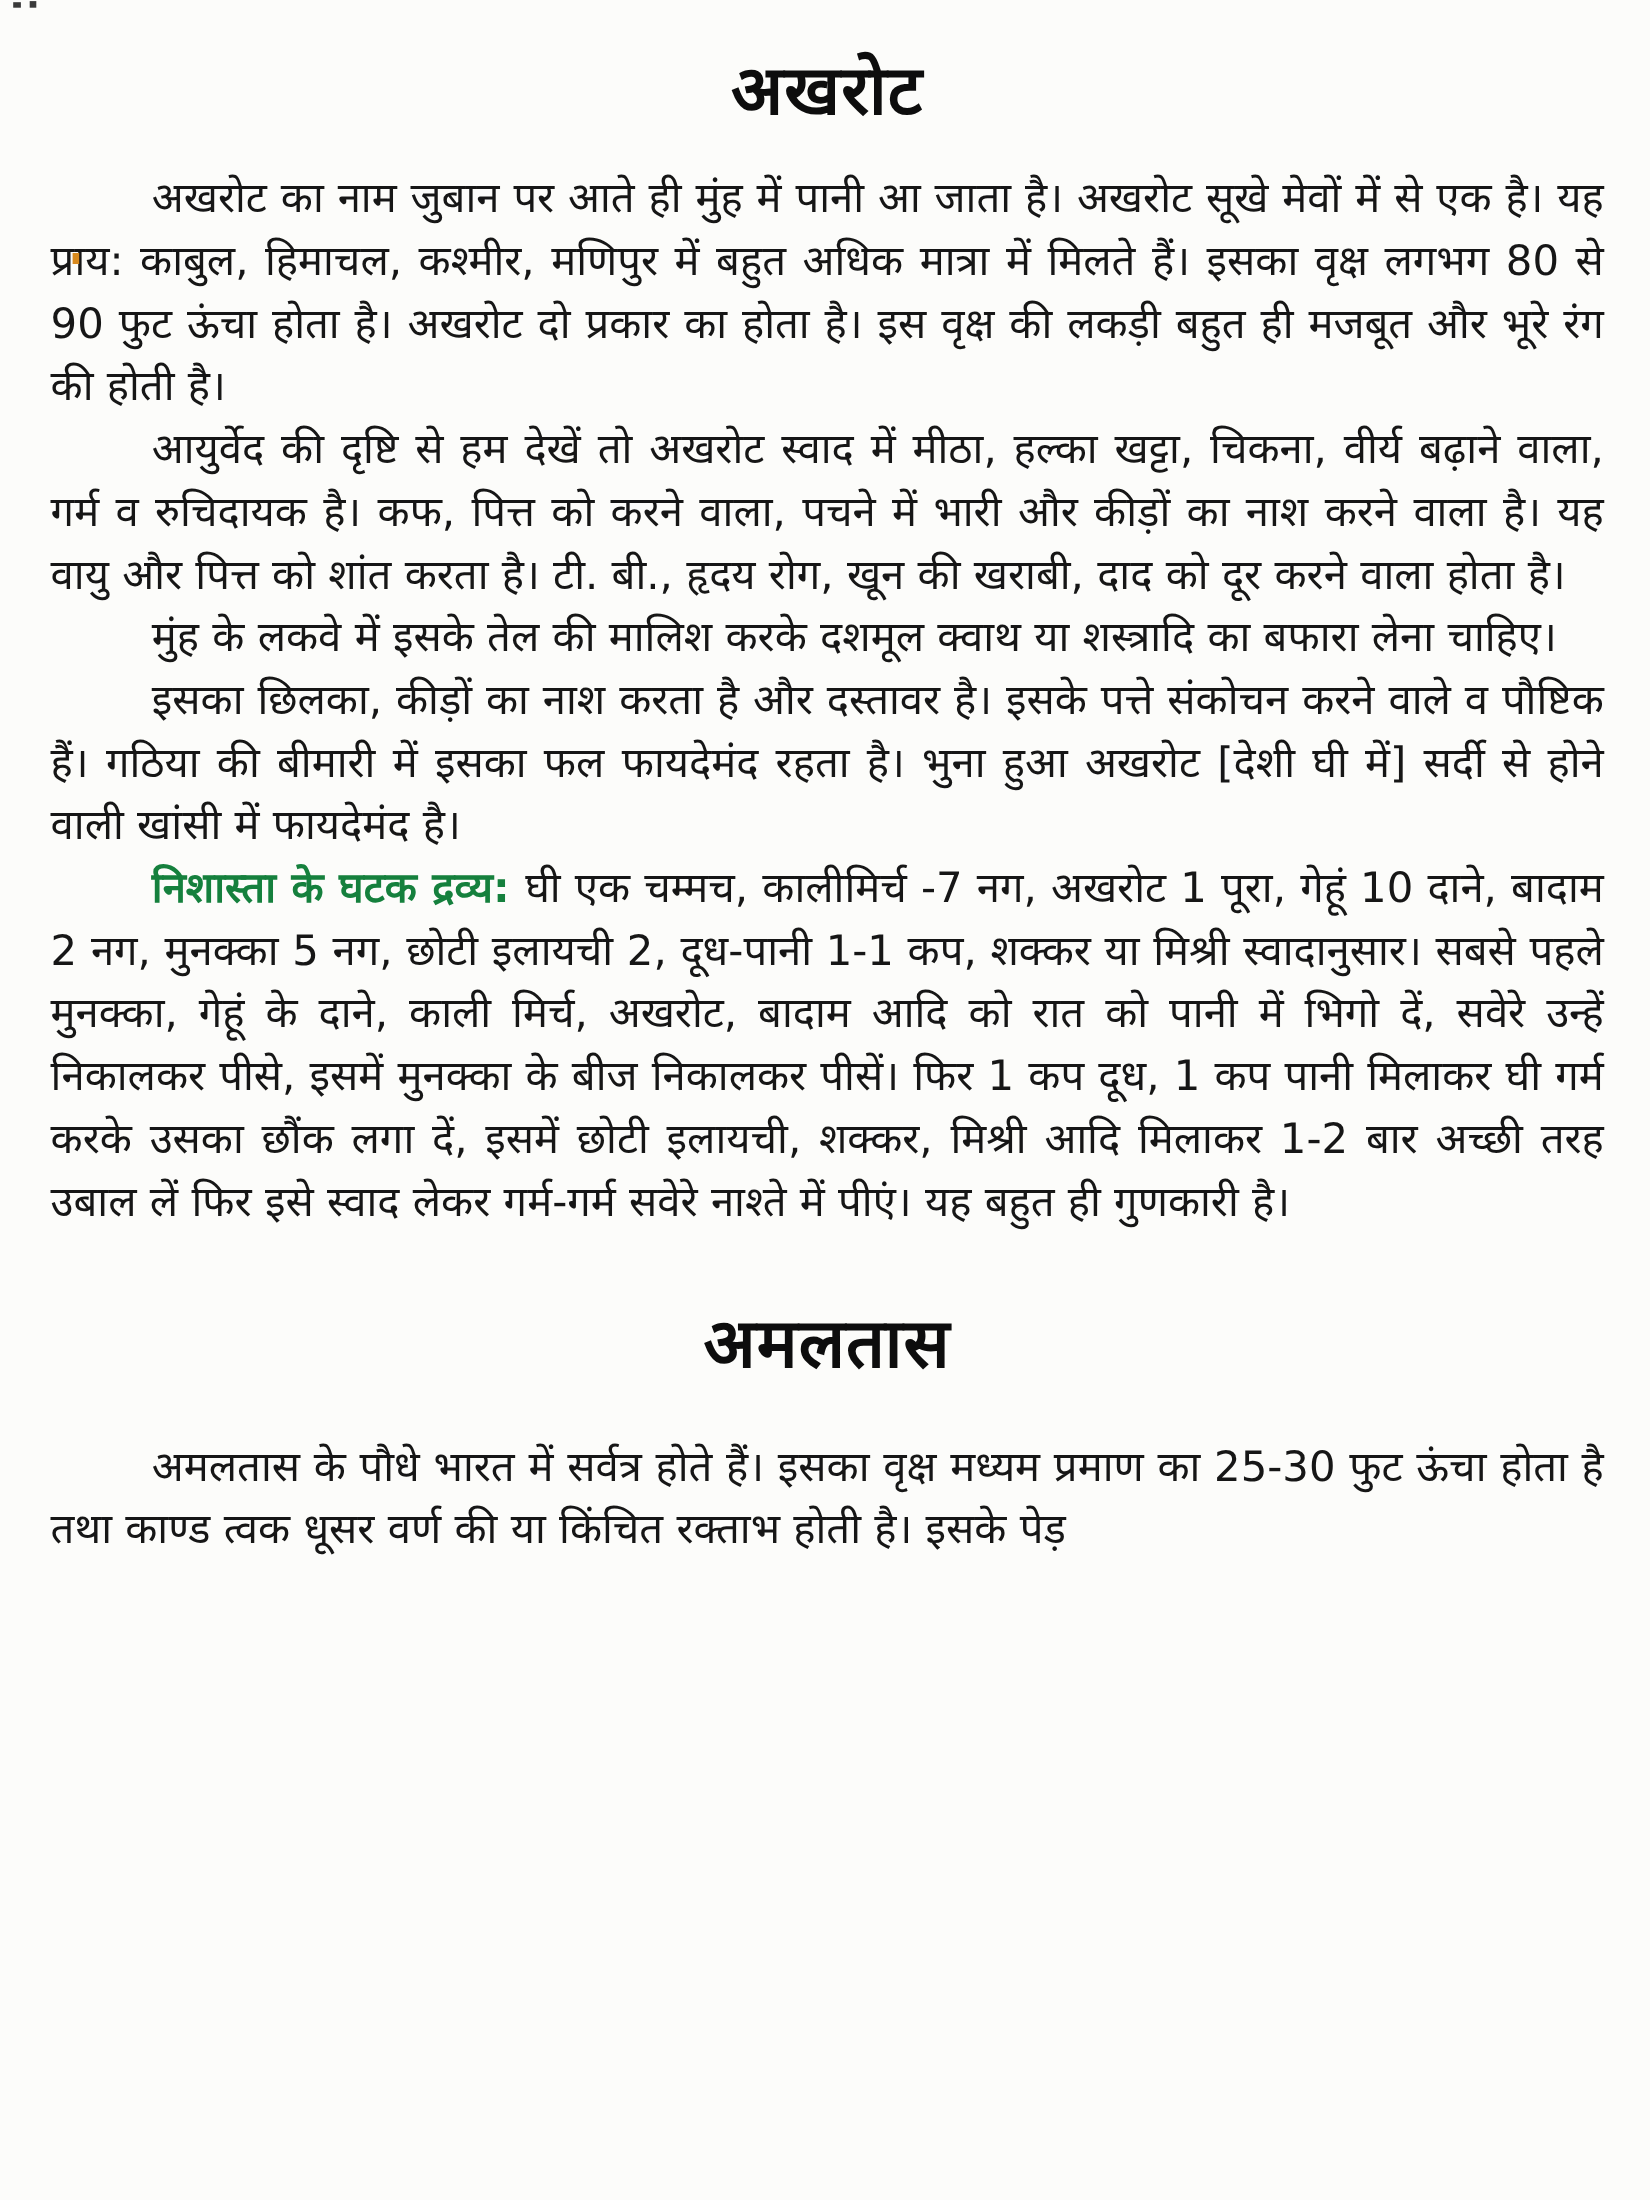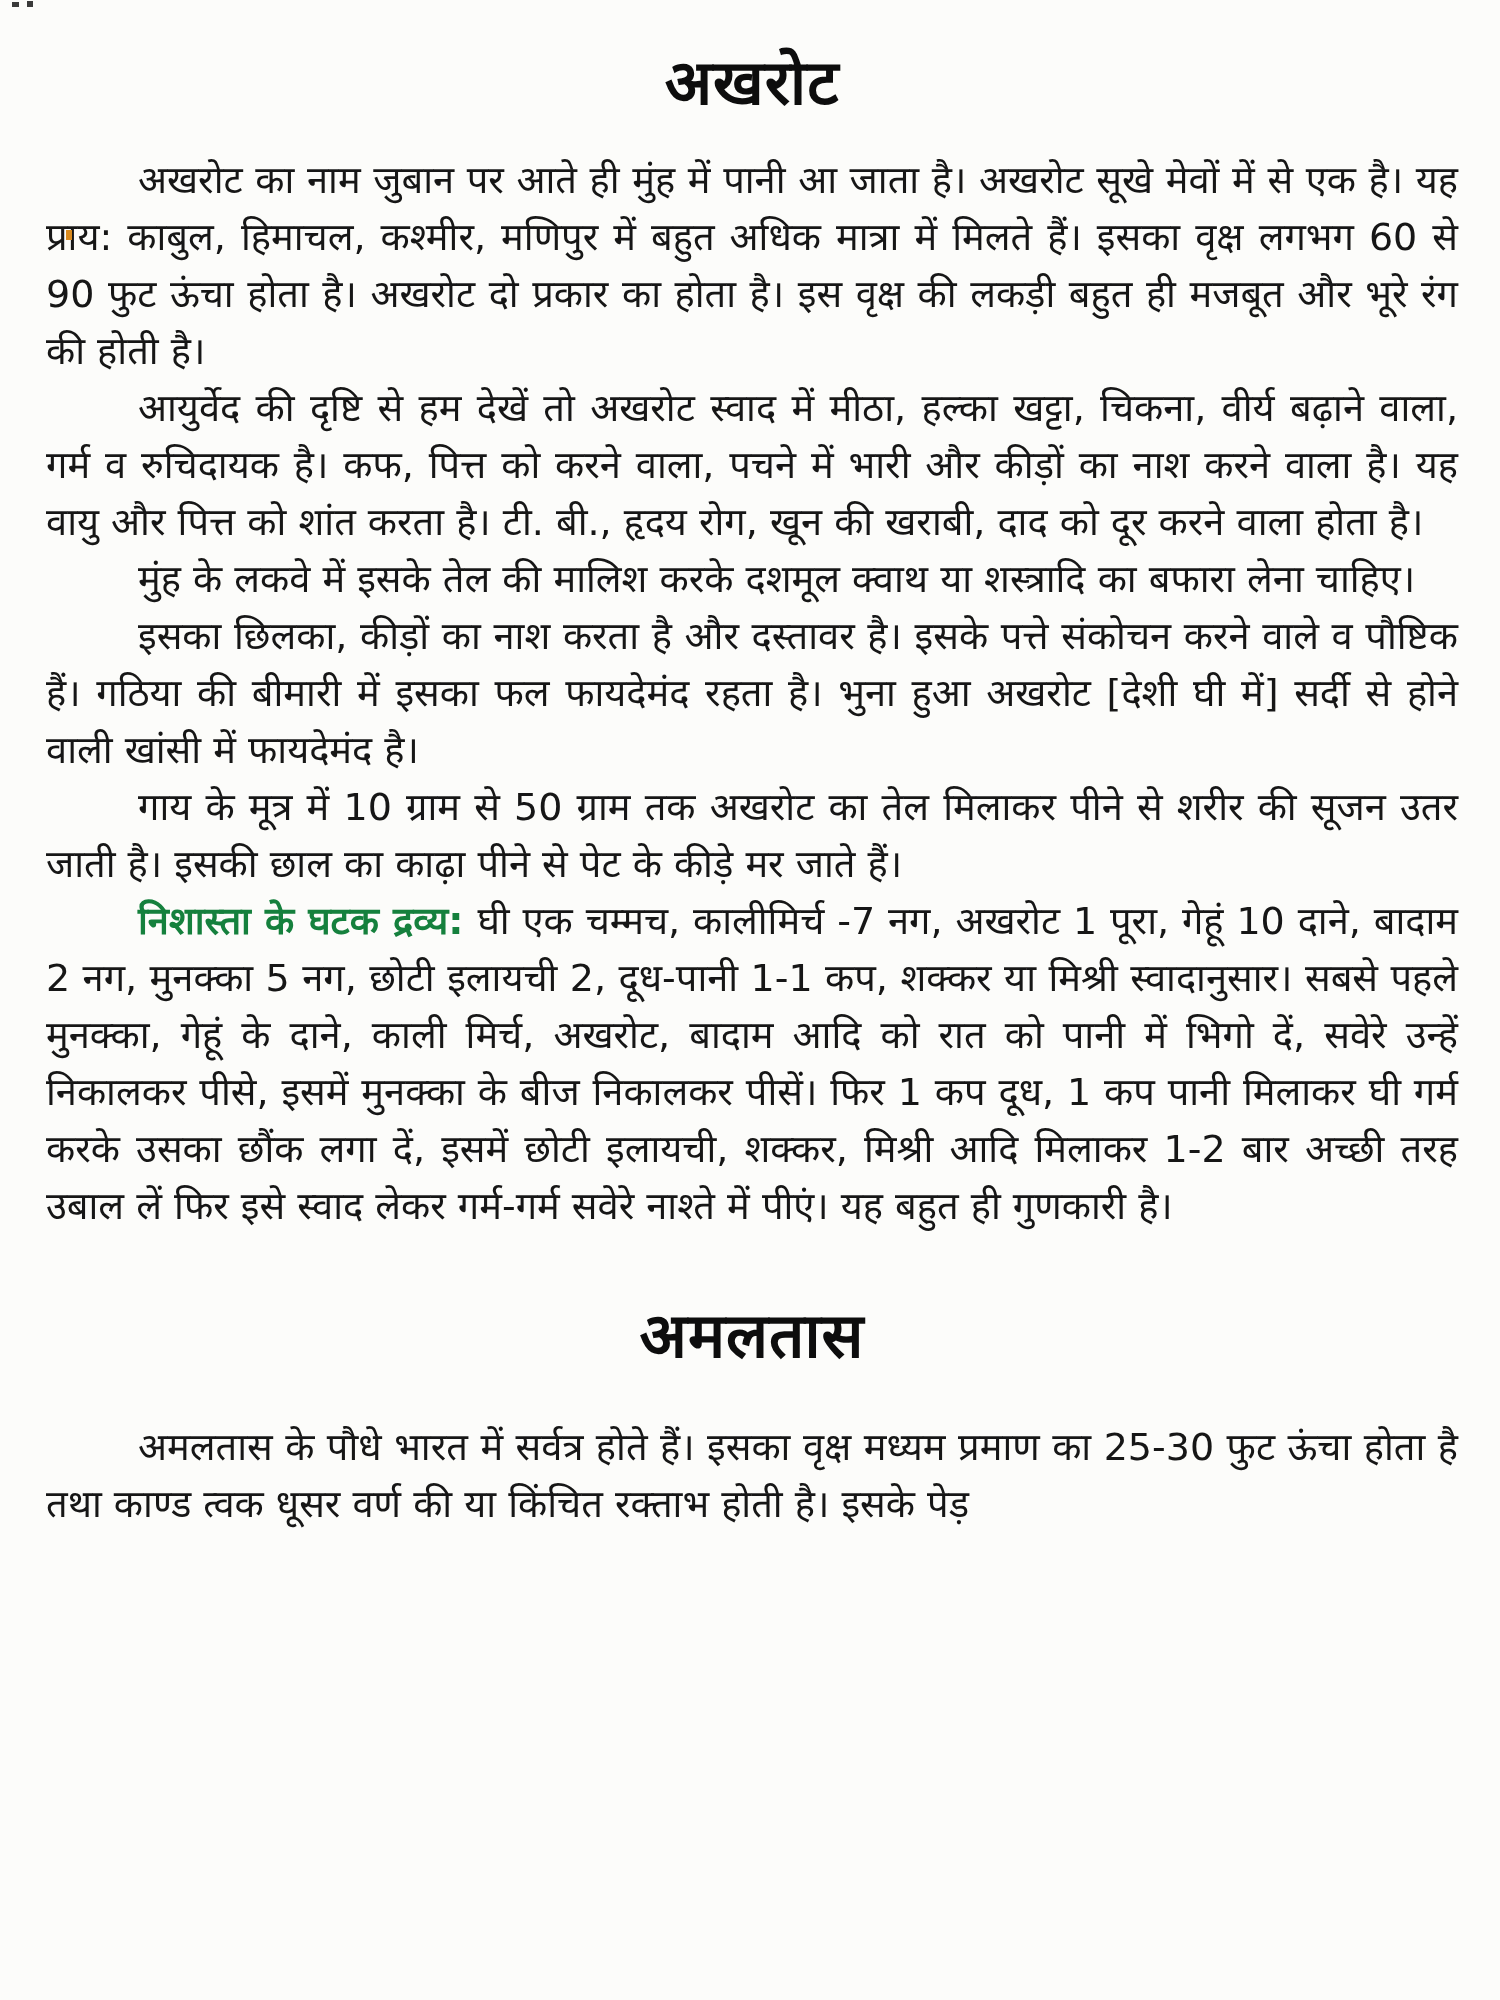--- a/index.html
+++ b/index.html
@@ -70,29 +70,28 @@
 <body>
 
 <div class="page">
 
   <span class="speck speck-a"></span>
   <span class="speck speck-b"></span>
   <span class="speck-orange"></span>
 
   <h1 class="section-title title-akhrot">अखरोट</h1>
 
-  <p class="body-para">अखरोट का नाम जुबान पर आते ही मुंह में पानी आ जाता है। अखरोट सूखे मेवों में से एक है। यह प्राय: काबुल, हिमाचल, कश्मीर, मणिपुर में बहुत अधिक मात्रा में मिलते हैं। इसका वृक्ष लगभग 60 से 90 फुट ऊंचा होता है। अखरोट दो प्रकार का होता है। इस वृक्ष की लकड़ी बहुत ही मजबूत और भूरे रंग की होती है।</p>
+  <p class="body-para">अखरोट का नाम जुबान पर आते ही मुंह में पानी आ जाता है। अखरोट सूखे मेवों में से एक है। यह प्राय: काबुल, हिमाचल, कश्मीर, मणिपुर में बहुत अधिक मात्रा में मिलते हैं। इसका वृक्ष लगभग 80 से 90 फुट ऊंचा होता है। अखरोट दो प्रकार का होता है। इस वृक्ष की लकड़ी बहुत ही मजबूत और भूरे रंग की होती है।</p>
 
   <p class="body-para">आयुर्वेद की दृष्टि से हम देखें तो अखरोट स्वाद में मीठा, हल्का खट्टा, चिकना, वीर्य बढ़ाने वाला, गर्म व रुचिदायक है। कफ, पित्त को करने वाला, पचने में भारी और कीड़ों का नाश करने वाला है। यह वायु और पित्त को शांत करता है। टी. बी., हृदय रोग, खून की खराबी, दाद को दूर करने वाला होता है।</p>
 
   <p class="body-para">मुंह के लकवे में इसके तेल की मालिश करके दशमूल क्वाथ या शस्त्रादि का बफारा लेना चाहिए।</p>
 
   <p class="body-para">इसका छिलका, कीड़ों का नाश करता है और दस्तावर है। इसके पत्ते संकोचन करने वाले व पौष्टिक हैं। गठिया की बीमारी में इसका फल फायदेमंद रहता है। भुना हुआ अखरोट [देशी घी में] सर्दी से होने वाली खांसी में फायदेमंद है।</p>
 
-  <p class="body-para">गाय के मूत्र में 10 ग्राम से 50 ग्राम तक अखरोट का तेल मिलाकर पीने से शरीर की सूजन उतर जाती है। इसकी छाल का काढ़ा पीने से पेट के कीड़े मर जाते हैं।</p>
 
 
   <p class="body-para">
     <b class="para-lead">निशास्ता के घटक द्रव्य:</b><span>घी एक चम्मच, कालीमिर्च -7 नग, अखरोट 1 पूरा, गेहूं 10 दाने, बादाम 2 नग, मुनक्का 5 नग, छोटी इलायची 2, दूध-पानी 1-1 कप, शक्कर या मिश्री स्वादानुसार। सबसे पहले मुनक्का, गेहूं के दाने, काली मिर्च, अखरोट, बादाम आदि को रात को पानी में भिगो दें, सवेरे उन्हें निकालकर पीसे, इसमें मुनक्का के बीज निकालकर पीसें। फिर 1 कप दूध, 1 कप पानी मिलाकर घी गर्म करके उसका छौंक लगा दें, इसमें छोटी इलायची, शक्कर, मिश्री आदि मिलाकर 1-2 बार अच्छी तरह उबाल लें फिर इसे स्वाद लेकर गर्म-गर्म सवेरे नाश्ते में पीएं। यह बहुत ही गुणकारी है।</span>
   </p>
 
   <h1 class="section-title title-amaltas">अमलतास</h1>
 
   <p class="body-para">अमलतास के पौधे भारत में सर्वत्र होते हैं। इसका वृक्ष मध्यम प्रमाण का 25-30 फुट ऊंचा होता है तथा काण्ड त्वक धूसर वर्ण की या किंचित रक्ताभ होती है। इसके पेड़</p>
 

